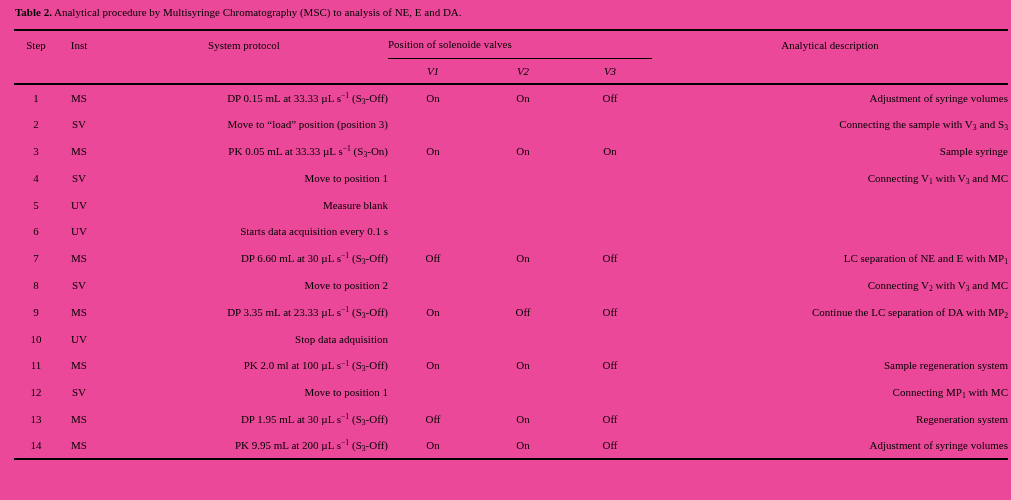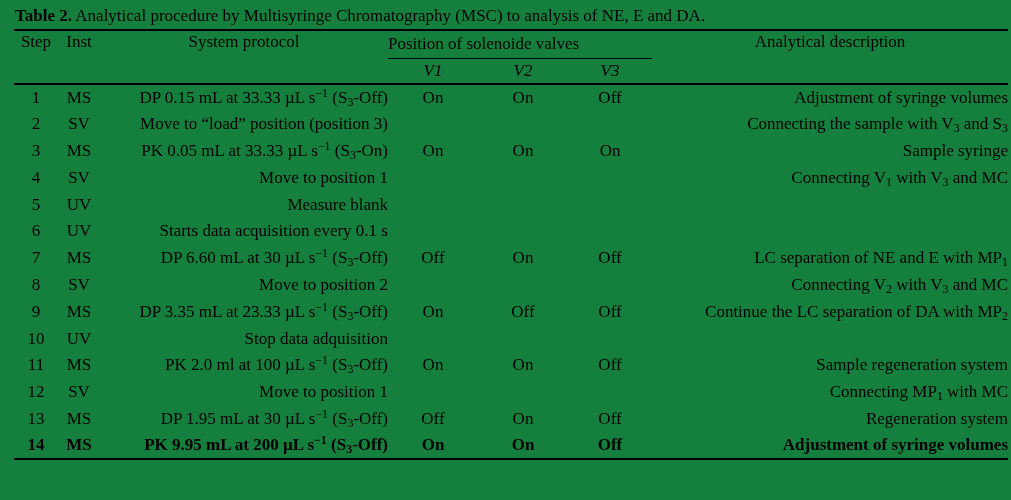--- a/index.html
+++ b/index.html
@@ -1,51 +1,51 @@
 <!DOCTYPE html>
 <html><head>
 <meta charset="utf-8">
 <style>
   * { box-sizing: border-box; }
   html, body { margin: 0; padding: 0; background: #ffffff; }
   .page {
     width: 1011px;
     height: 500px;
-    background: #15803d;
+    background: #ec4899;
     font-family: "Liberation Serif", "DejaVu Serif", serif;
-    font-size: 17px;
+    font-size: 11px;
     color: #000;
     overflow: hidden;
   }
   .caption {
     height: 29px;
     padding: 6px 14px 0 15px;
     white-space: nowrap;
   }
   .caption-label { font-weight: bold; }
   table.proc {
     border-collapse: collapse;
     table-layout: fixed;
     margin-left: 14px;
     width: 994px;
     border-top: 2px solid #000;
   }
   th, td { padding: 0; font-weight: normal; }
   thead tr.group-row { height: 28px; }
   thead tr.sub-row { height: 26px; }
-  th.span-head { vertical-align: top; padding-top: 1px; text-align: center; }
+  th.span-head { vertical-align: top; padding-top: 8px; text-align: center; }
   th.valves-group {
     text-align: left;
     vertical-align: middle;
     border-bottom: 1.5px solid #000;
   }
   thead th.sub-h { text-align: center; vertical-align: middle; font-style: italic; }
   tbody tr { height: 26.8px; }
   tbody tr:first-child td { border-top: 2px solid #000; }
-  tbody tr:last-child td { border-bottom: 2px solid #000; font-weight: bold; }
+  tbody tr:last-child td { border-bottom: 2px solid #000; }
   td { vertical-align: middle; white-space: nowrap; overflow: hidden; }
   td.c { text-align: center; }
   td.proto { text-align: right; padding-left: 6px; }
   td.desc { text-align: right; padding-left: 10px; }
   sub, sup {
     font-size: 0.7em;
     line-height: 0;
     position: relative;
     vertical-align: baseline;
   }

